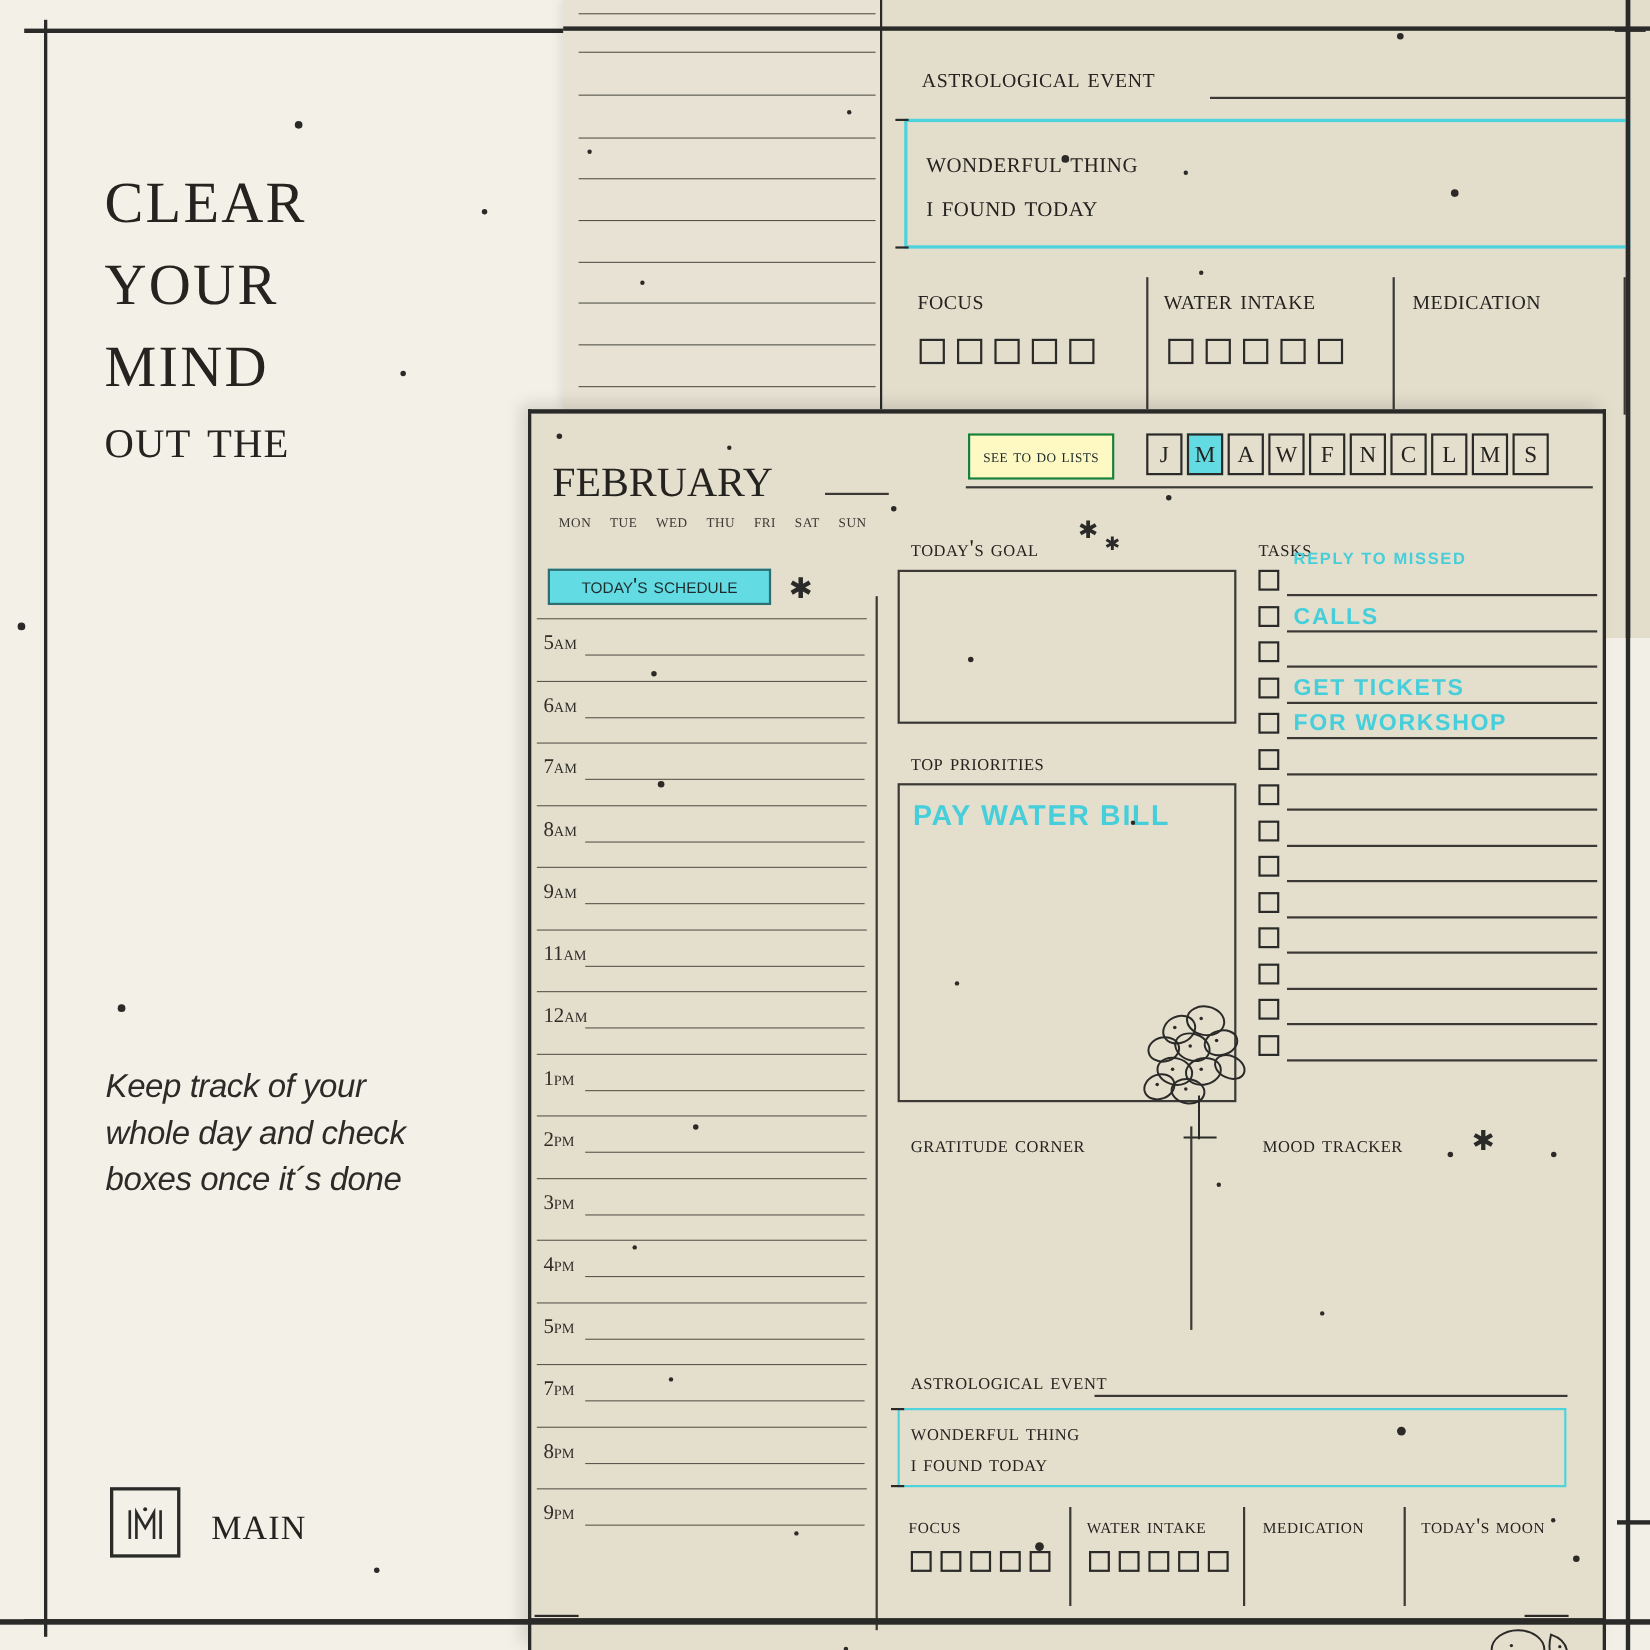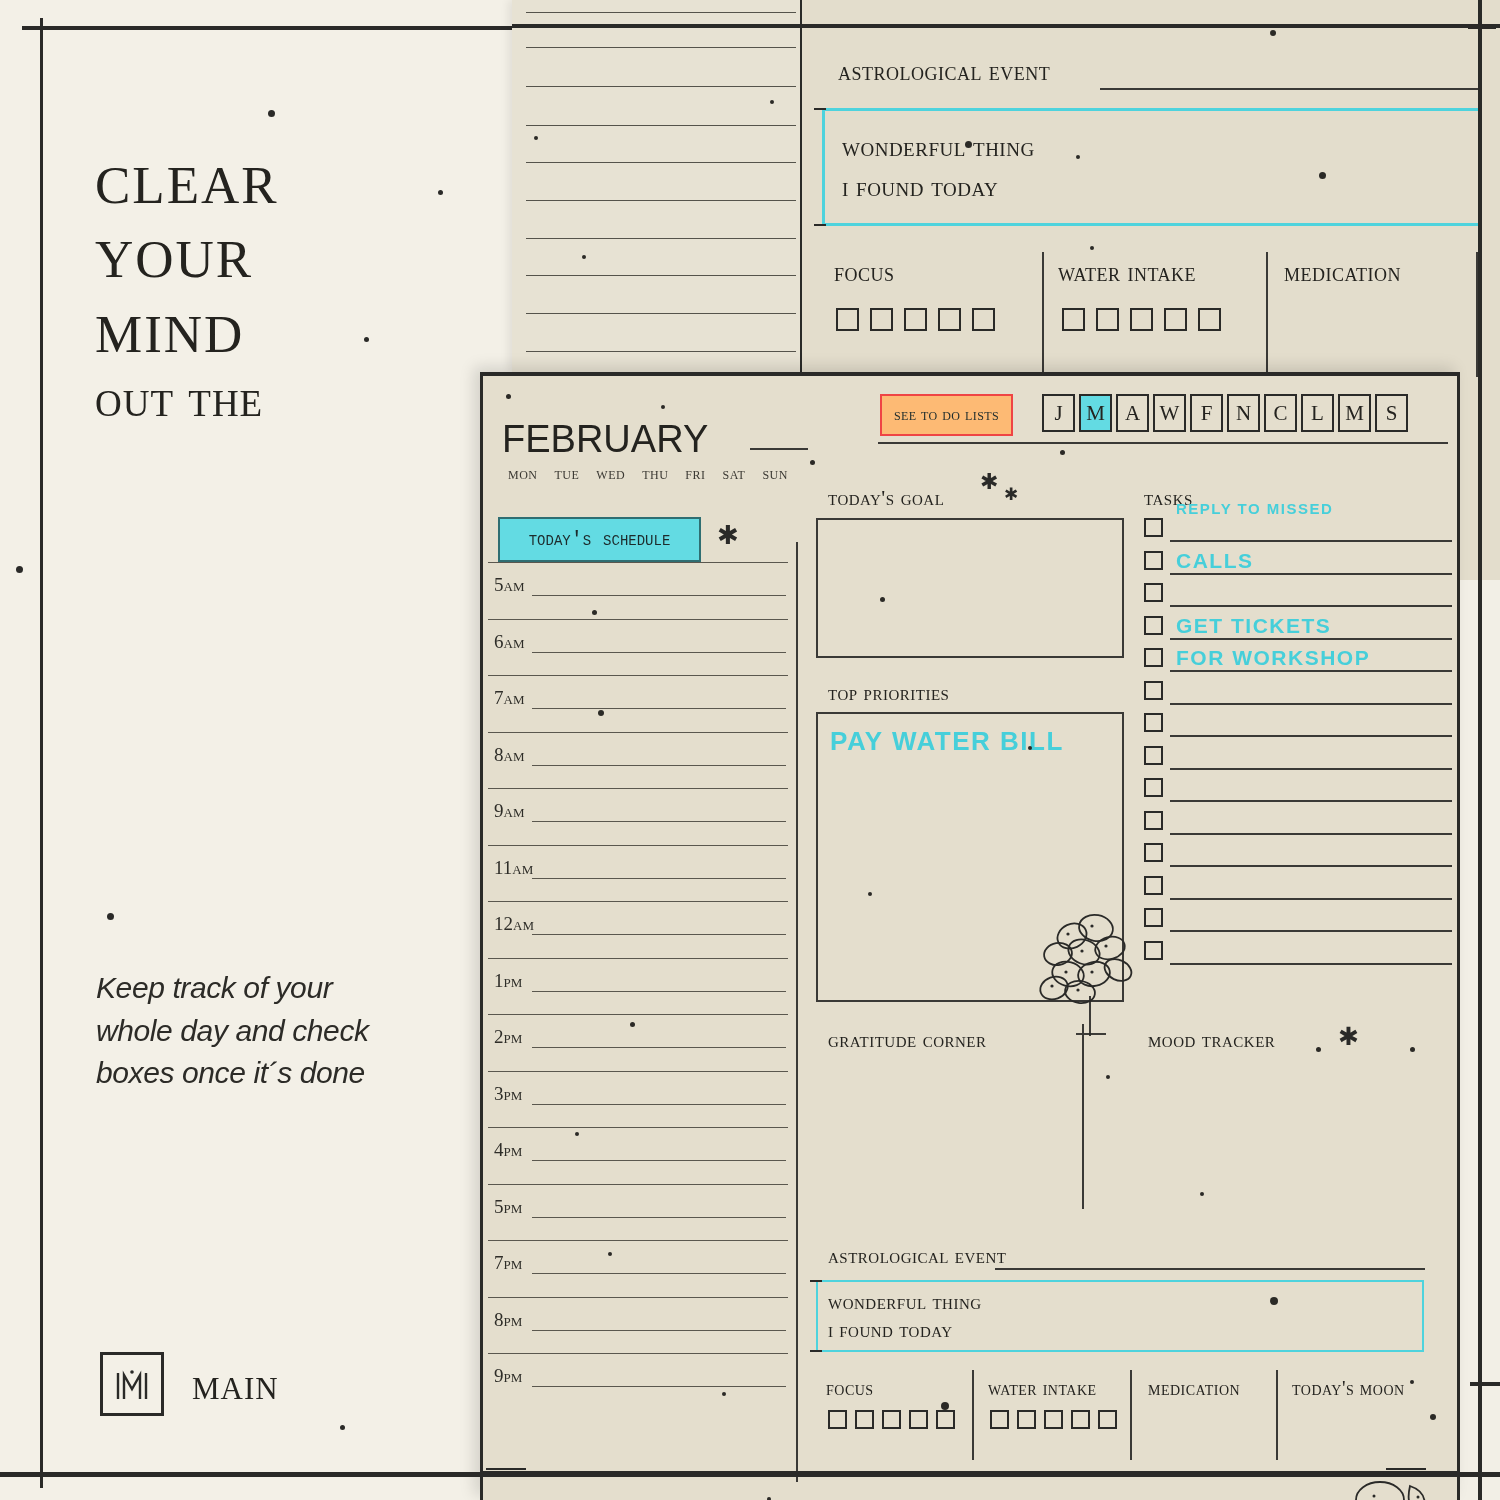--- a/index.html
+++ b/index.html
@@ -120,54 +120,54 @@
     position: absolute; left: 480px; top: 372px; width: 980px; height: 1128px;
     background: #e4decd;
     box-shadow: -6px -5px 14px rgba(0,0,0,0.13);
   }
   .pl-edge-l { position:absolute; left:0; top:0; width:3px; height:1128px; background:#2a2a28; }
   .pl-edge-t { position:absolute; left:0; top:0; width:980px; height:4px; background:#2a2a28; }
   .pl-edge-r { position:absolute; right:0; top:0; width:3px; height:1128px; background:#2a2a28; }
 
   .month-title {
     position: absolute; left: 22px; top: 30px;
-    font-family: Liberation Sans, sans-serif;
+    font-family: Liberation Serif, serif;
     font-size: 54px; letter-spacing: 0px; color:#24231f;
     font-variant: small-caps; text-transform: lowercase; text-align: center;
   }
   .month-blank { position:absolute; left:270px; top:76px; width:58px; height:2px; background:#3a3936; }
   .dow {
     position: absolute; left: 28px; top: 92px;
     font-family: "Liberation Serif", serif; font-size: 17px;
     color:#3b3933; letter-spacing: 0.5px; display:flex; gap: 17px;
     font-variant: small-caps; text-transform: lowercase;
   }
 
   .todo-btn {
     position: absolute; left: 400px; top: 22px; width: 133px; height: 42px;
-    background:#fdba74; border: 2px solid #ef4444;
+    background:#fef9c3; border: 2px solid #15803d;
     display:flex; align-items:center; justify-content:center;
     font-family:"Liberation Serif", serif; font-size:17px; color:#1d2b2c;
     font-variant: small-caps; text-transform: lowercase; letter-spacing:0.4px;
   }
 
   .monthtabs { position: absolute; left: 562px; top: 22px; display:flex; gap: 4px; }
   .mtab {
     width: 33px; height: 38px; border: 2px solid #2a2a28;
     display:flex; align-items:center; justify-content:center;
     font-family:"Liberation Serif", serif; font-size:21px; color:#24231f;
   }
   .mtab.on { background:#63dbe3; }
   .mtab-underline { position:absolute; left:398px; top:70px; width:570px; height:2px; background:#3a3936; }
 
   .sched-btn {
-    position: absolute; left: 18px; top: 145px; width: 203px; height: 45px;
+    position: absolute; left: 18px; top: 145px; width: 203px; height: 33px;
     background:#63dbe3; border: 2px solid #2f6e72;
     display:flex; align-items:center; justify-content:center;
-    font-family:Liberation Mono, monospace; font-size:20px; color:#1d2b2c;
+    font-family:Liberation Sans, sans-serif; font-size:20px; color:#1d2b2c;
     font-variant: small-caps; text-transform: lowercase;
   }
   .sched-star { position:absolute; left:237px; top:148px; font-size:26px; color:#2a2a28; font-family:"Liberation Serif",serif;}
 
   .sched-wrap { position: absolute; left: 0px; top: 190px; width: 320px; }
   .sched-row { position: relative; height: 56.5px; }
   .sched-row .toprule { position:absolute; left:8px; top:0; width:300px; height:1px; background:#5a574e;}
   .sched-row .tlab {
     position:absolute; left:14px; top:12px;
     font-family:"Liberation Serif", serif; font-size:19px; color:#2e2d28;

